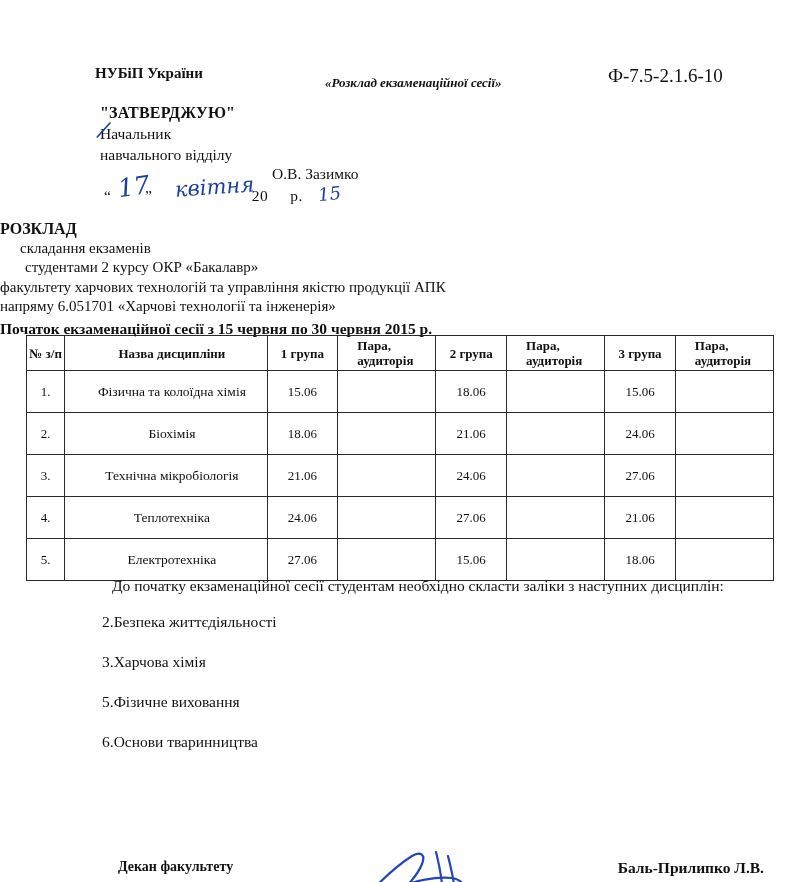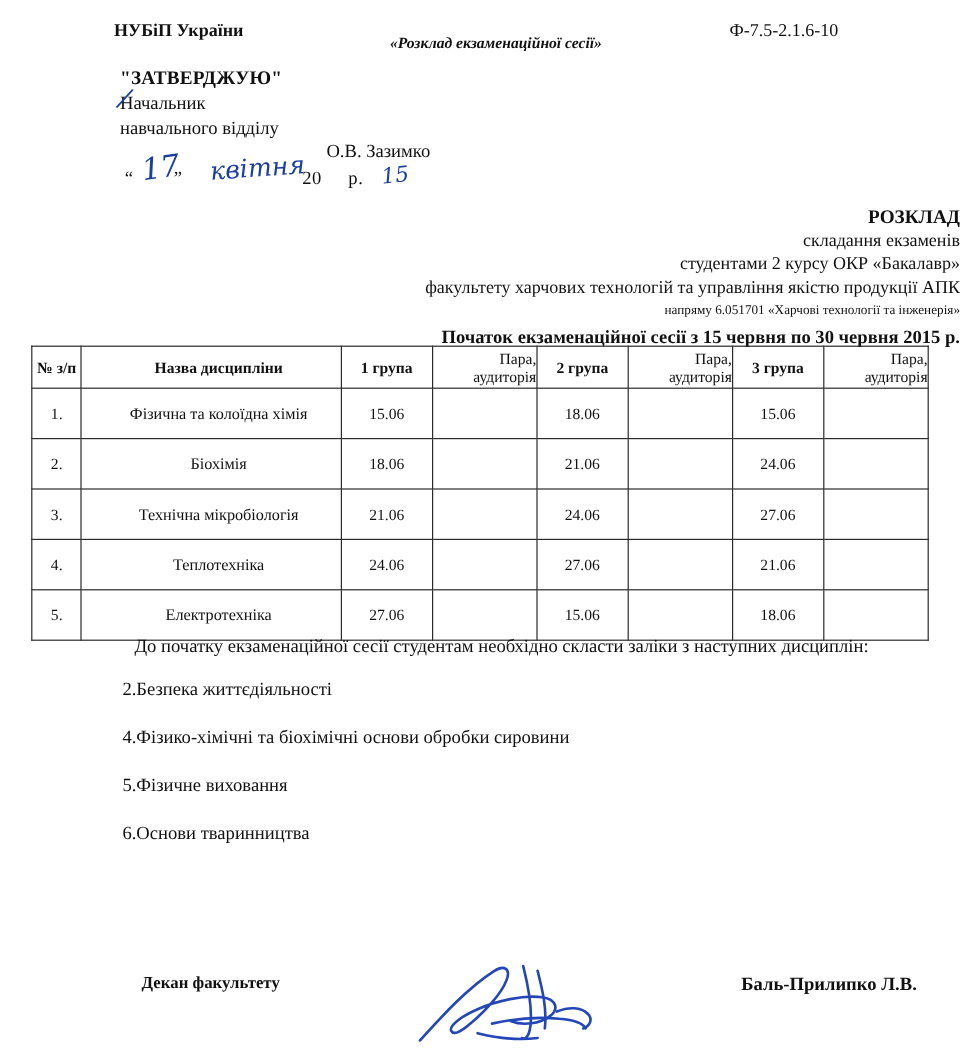--- a/index.html
+++ b/index.html
@@ -12,20 +12,21 @@
     background: #ffffff;
     font-family: "Liberation Serif", serif;
     color: #111111;
     position: relative;
     overflow: hidden;
   }
   .page {
     position: relative;
     width: 800px;
     height: 626px;
+    margin-top: 47px;
   }
 
   
   .header-row {
     position: absolute;
     top: 18px;
     left: 0;
     width: 800px;
     height: 26px;
   }
@@ -41,21 +42,21 @@
     left: 325px;
     top: 10px;
     font-style: italic;
     font-weight: bold;
     font-size: 13px;
   }
   .doc-code {
     position: absolute;
     left: 608px;
     top: 0;
-    font-size: 15px;
+    font-size: 19px;
   }
 
   .approve-block {
     position: absolute;
     left: 100px;
     top: 55px;
     width: 330px;
     font-size: 15.5px;
     line-height: 21px;
   }
@@ -116,29 +117,29 @@
     font-size: 22px;
     transform: rotate(15deg);
   }
 
   
   .title-block {
     position: absolute;
     top: 172px;
     left: 0;
     width: 800px;
-    text-align: right;
+    text-align: left;
     line-height: 19.5px;
   }
   .title-block .t1 { font-weight: bold; font-size: 16px; }
   .title-block .t2 { font-size: 15px; padding-left: 20px; }
   .title-block .t3 { font-size: 15px; padding-left: 25px; }
   .title-block .t4 { font-size: 15px; }
-  .title-block .t5 { font-size: 11px; padding-left: 27px; }
-  .title-block .t6 { font-weight: bold; font-size: 15.5px; padding-top: 2px; padding-left: 19px; }
+  .title-block .t5 { font-size: 15px; }
+  .title-block .t6 { font-weight: bold; font-size: 15.5px; padding-top: 2px; }
 
   
   table.sched {
     position: absolute;
     left: 26px;
     top: 288px;
     width: 748px;
     border-collapse: collapse;
     font-size: 13px;
   }
@@ -148,23 +149,23 @@
   }
   table.sched th {
     font-weight: bold;
     font-size: 13px;
     height: 34px;
     vertical-align: middle;
     text-align: center;
     line-height: 15px;
   }
   table.sched th.pair {
-    font-weight: normal;
-    text-align: right;
-    padding-left: 6px;
+    font-weight: bold;
+    text-align: left;
+    padding-left: 19px;
   }
   table.sched td {
     height: 41px;
   }
   .c-num { width: 48px; text-align: center; font-size: 13px; }
   .c-disc { width: 235px; text-align: center; padding-left: 12px !important; font-size: 13.5px; }
   .c-date { width: 86px; text-align: center; font-size: 13px; }
   .c-pair { width: 88px; }
 
   
@@ -332,21 +333,21 @@
         <td class="c-date">18.06</td>
         <td class="c-pair"></td>
       </tr>
     </tbody>
   </table>
 
   <div class="body-text">
     <div class="para">До початку екзаменаційної сесії студентам необхідно скласти заліки з наступних дисциплін:</div>
     <ul class="list">
       <li>2.Безпека життєдіяльності</li>
-      <li>4.Фізико-хімічні та біохімічні основи обробки сировини</li>
+      <li>3.Харчова хімія</li>
       <li>5.Фізичне виховання</li>
       <li>6.Основи тваринництва</li>
     </ul>
   </div>
 
   <svg class="signature" viewBox="0 0 180 85" xmlns="http://www.w3.org/2000/svg">
     <g fill="none" stroke="#2346b8" stroke-width="2.2" stroke-linecap="round">
       <path d="M10,72 C30,50 50,28 72,14 C80,9 86,12 82,22 C78,33 64,48 52,58 C44,65 38,68 36,64 C34,60 44,52 58,46 C74,39 96,34 112,36 C124,38 126,46 118,52 C110,58 96,60 86,56"></path>
       <path d="M96,10 C100,26 104,44 102,60 C101,68 98,72 95,70"></path>
       <path d="M108,14 C112,30 116,46 114,62"></path>

